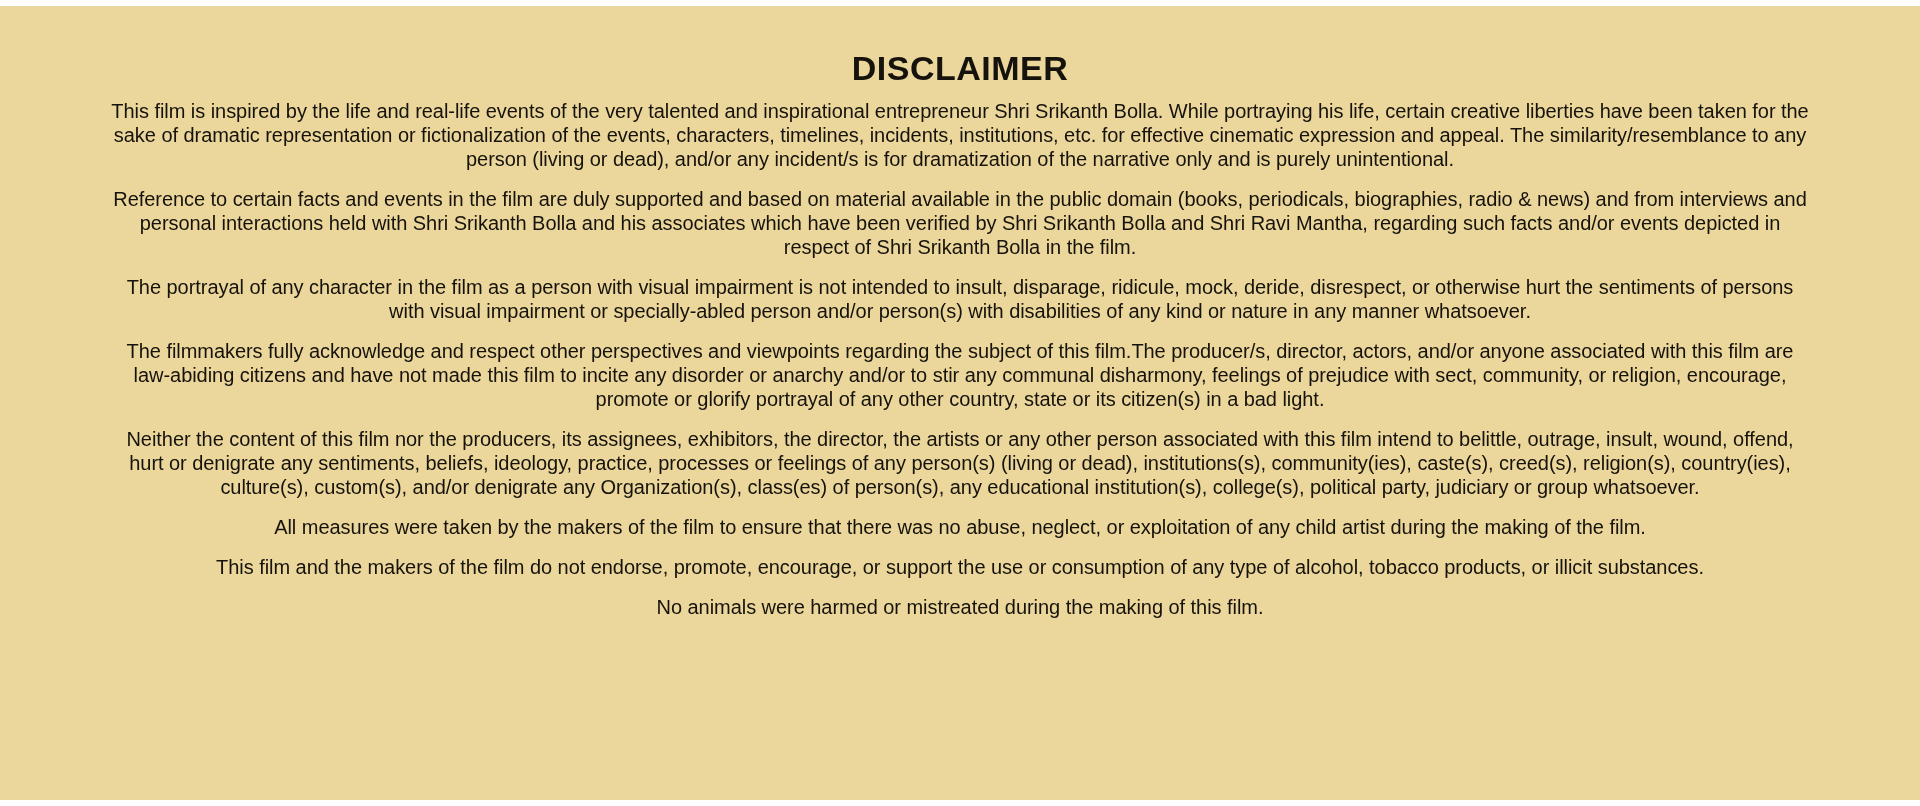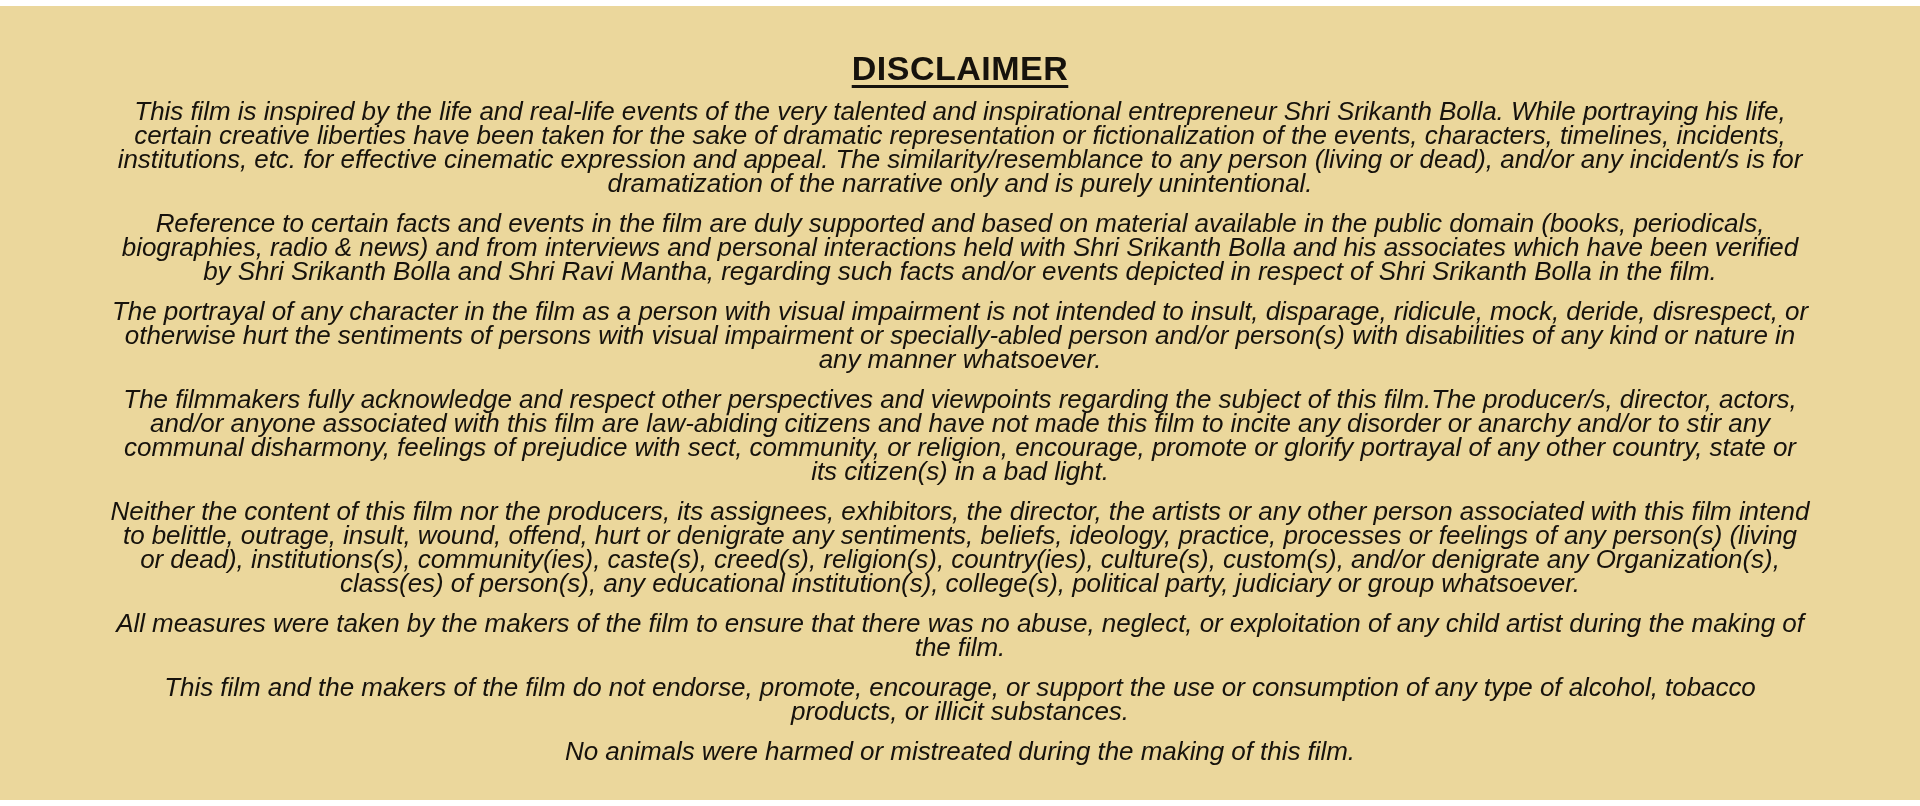--- a/index.html
+++ b/index.html
@@ -22,36 +22,34 @@
     box-sizing: border-box;
     padding: 42px 108px 0 108px;
     color: #16120c;
     overflow: hidden;
   }
   .disclaimer-title {
     text-align: center;
     font-size: 34px;
     font-weight: bold;
     letter-spacing: 0.5px;
-    text-decoration: underline;
     text-underline-offset: 5px;
     margin: 0 0 10px 0;
     line-height: 1.2;
   }
   .paragraph-list {
     display: block;
   }
   .disclaimer-paragraph {
     text-align: center;
-    font-size: 26px;
+    font-size: 20px;
     line-height: 24px;
     margin: 0 0 16px 0;
     padding: 0 2px;
     letter-spacing: -0.05px;
-    font-style: italic;
   }
   .disclaimer-paragraph:last-child {
     margin-bottom: 12px;
   }
 </style>
 </head>
 <body>
 
 <div class="disclaimer-card">
   <h1 class="disclaimer-title">DISCLAIMER</h1>

